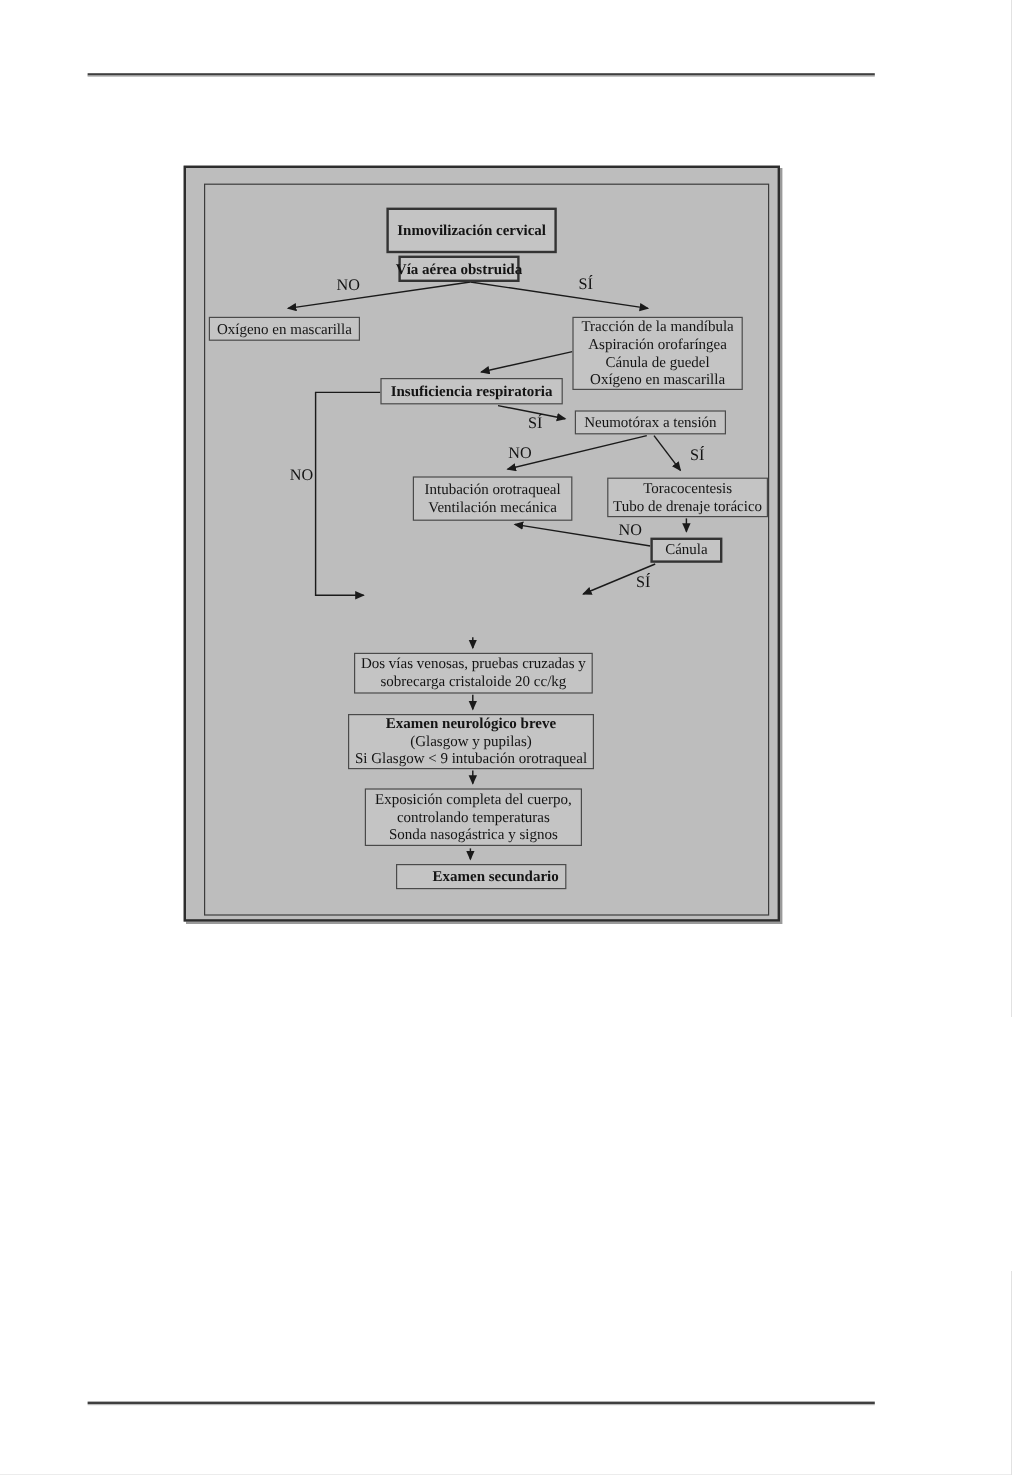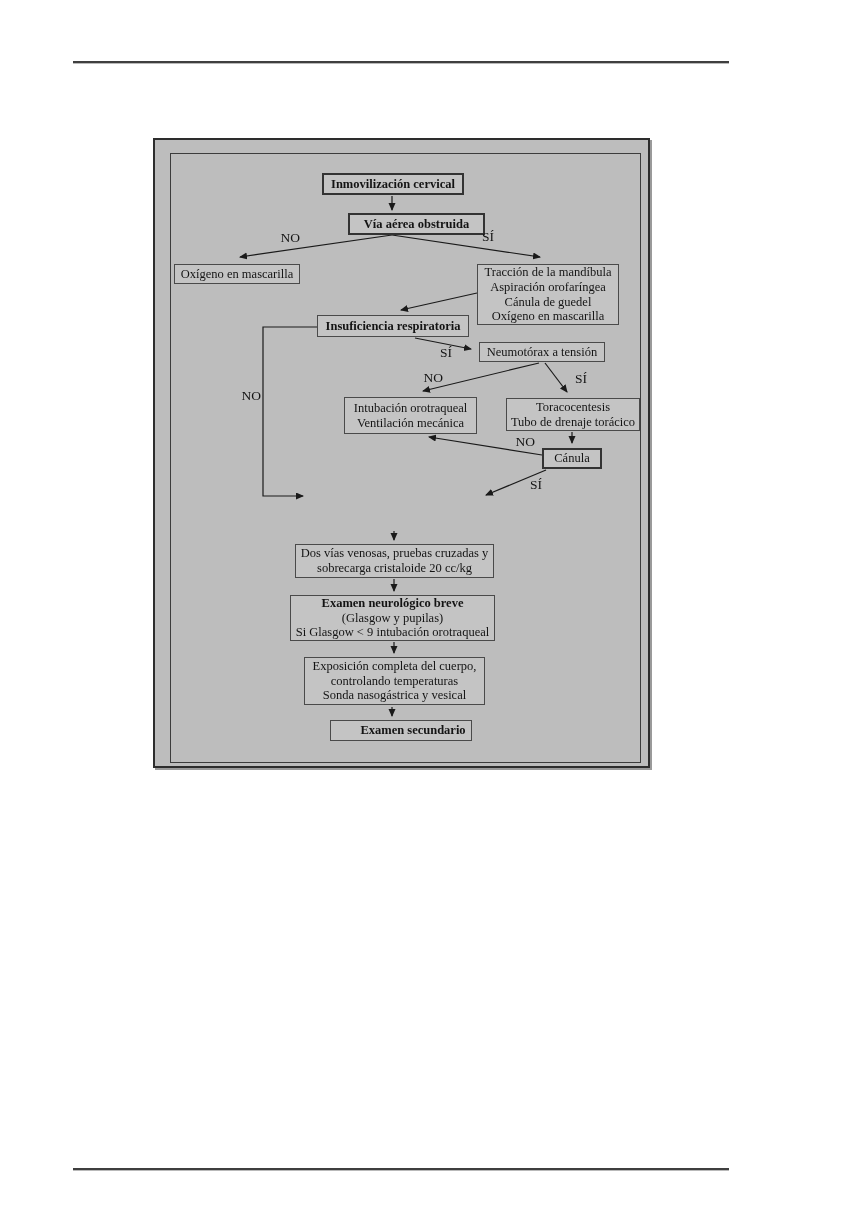--- a/index.html
+++ b/index.html
@@ -40,22 +40,22 @@
   .node span{white-space:nowrap;display:block;}
   .node.em{border-width:2px;border-color:#333;}
   .node.bold, .node span.bold{font-weight:bold;}
 
   .branch-label{
     position:absolute;width:30px;text-align:right;
     color:#141414;font-size:13.5px;font-weight:normal;
   }
 
   
-  #node-inmovilizacion{left:167px;top:33px;width:142px;height:22px;}
-  #node-via-aerea{left:177px;top:73px;width:137px;height:22px;margin-left:16px;}
+  #node-inmovilizacion{left:167px;top:33px;width:142px;height:38px;}
+  #node-via-aerea{left:177px;top:73px;width:101px;height:22px;}
   #node-oxigeno{left:19px;top:124px;width:126px;height:20px;}
   #node-traccion{left:322px;top:124px;width:142px;height:61px;}
   #node-insuficiencia{left:162px;top:175px;width:152px;height:22px;}
   #node-neumotorax{left:324px;top:202px;width:126px;height:20px;}
   #node-intubacion{left:189px;top:257px;width:133px;height:37px;}
   #node-toracocentesis{left:351px;top:258px;width:134px;height:33px;}
   #node-mejoria{left:387px;top:308px;width:60px;height:21px;}
   #node-circulacion{left:154px;top:326px;width:170px;height:64px;}
   #node-dos-vias{left:140px;top:404px;width:199px;height:34px;}
   #node-examen-neurologico{left:135px;top:455px;width:205px;height:46px;}
@@ -156,21 +156,21 @@
 
     <div id="node-examen-neurologico" class="node">
       <span class="bold">Examen neurológico breve</span>
       <span>(Glasgow y pupilas)</span>
       <span>Si Glasgow &lt; 9 intubación orotraqueal</span>
     </div>
 
     <div id="node-exposicion" class="node">
       <span>Exposición completa del cuerpo,</span>
       <span>controlando temperaturas</span>
-      <span>Sonda nasogástrica y vesical</span>
+      <span>Sonda nasogástrica y signos</span>
     </div>
 
     <div id="node-examen-secundario" class="node bold">
       <span>Examen secundario</span>
     </div>
 
     <div id="label-via-no" class="branch-label">NO</div>
     <div id="label-via-si" class="branch-label">SÍ</div>
     <div id="label-insuficiencia-no" class="branch-label">NO</div>
     <div id="label-insuficiencia-si" class="branch-label">SÍ</div>

